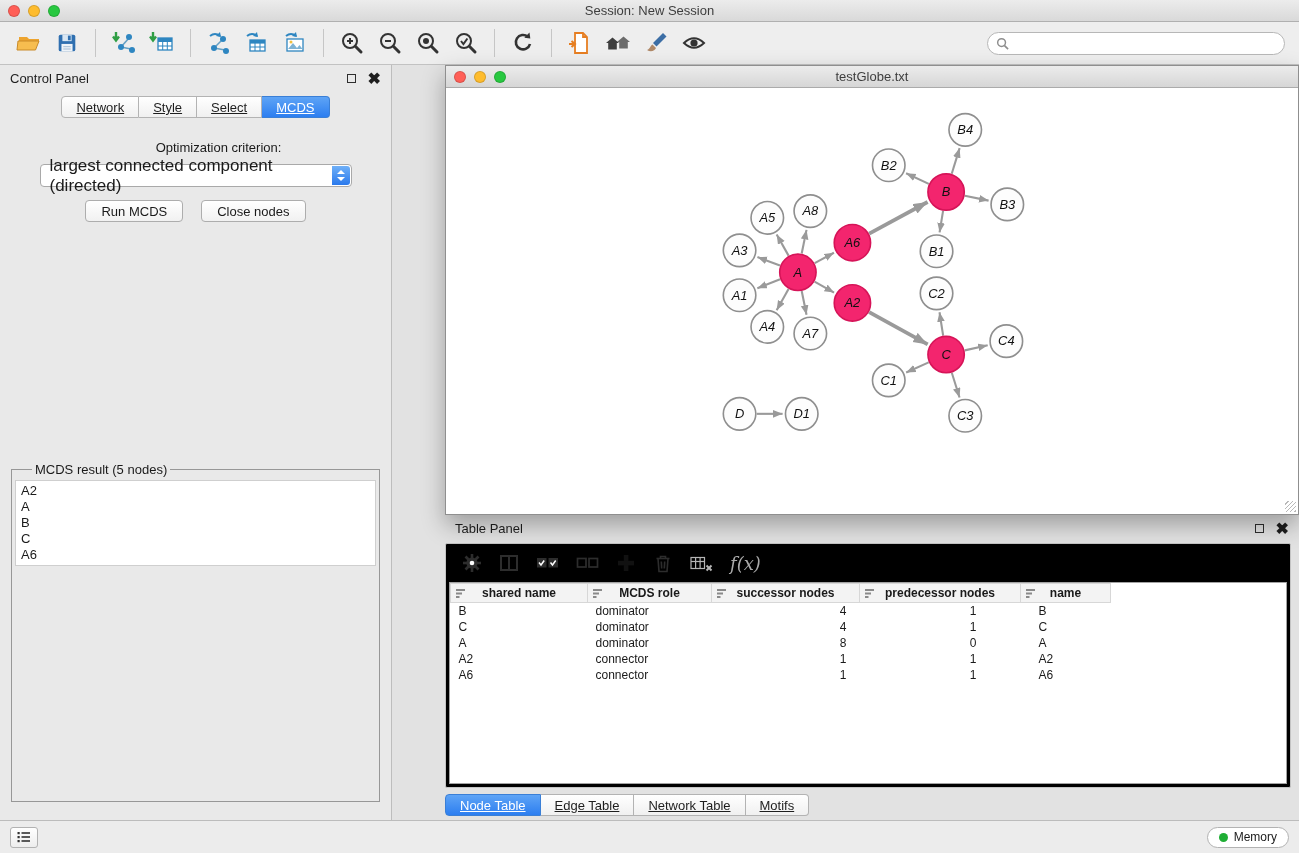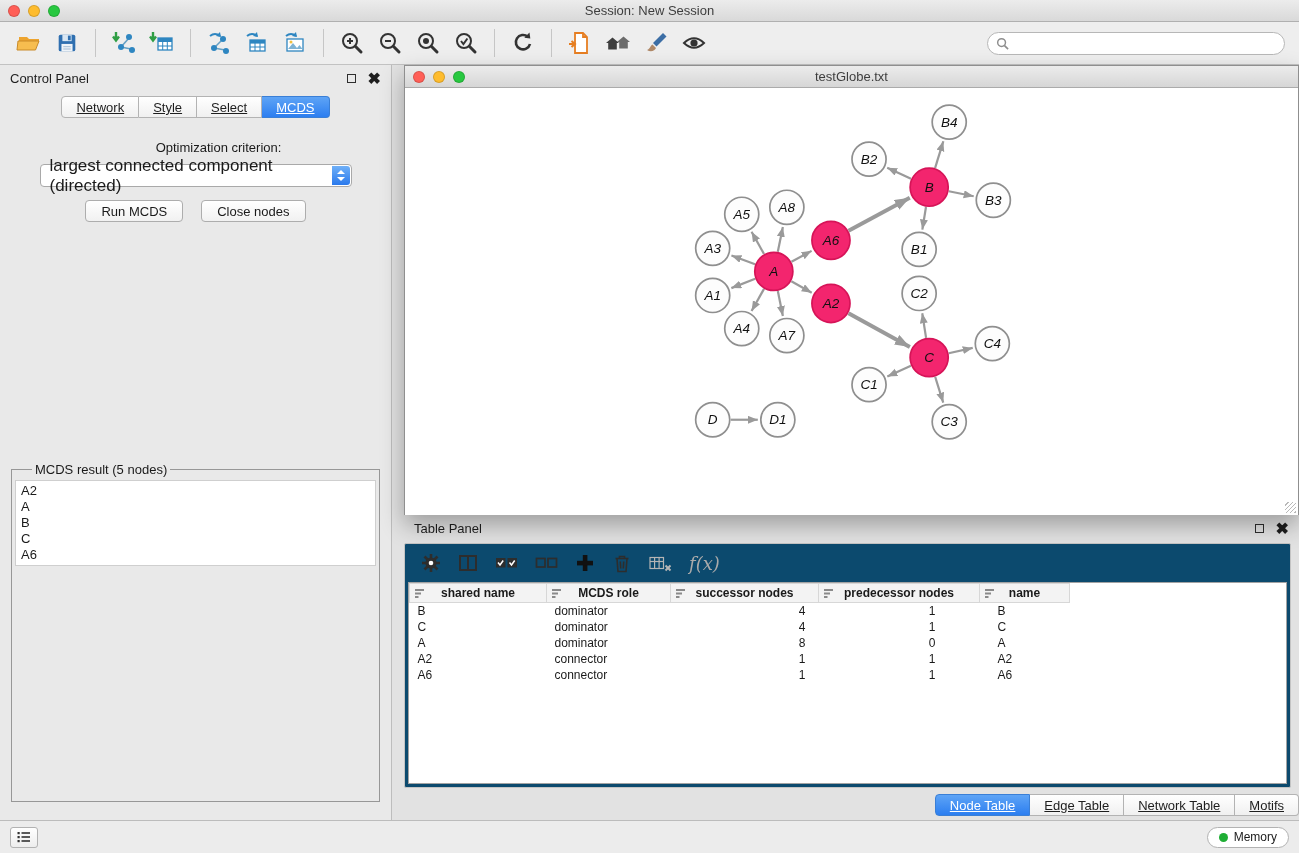--- a/index.html
+++ b/index.html
@@ -16,21 +16,21 @@
   
   .toolbar { height:43px; background:#eeeeee; border-bottom:1px solid #c2c2c2; display:flex; align-items:center; padding:0 10px; }
   .tbtn { width:38px; height:36px; display:flex; align-items:center; justify-content:center; cursor:default; }
   .tbtn svg { display:block; }
   .sep { width:1px; height:28px; background:#c6c6c6; margin:0 9px; }
   .search-wrap { margin-left:auto; margin-right:4px; }
   .search-box { width:298px; height:23px; background:#fff; border:1px solid #b7b7b7; border-radius:12px; display:flex; align-items:center; padding:0 8px; gap:5px; }
   .search-box input { border:none; outline:none; flex:1; font-size:12px; background:transparent; font-family:"Liberation Sans",sans-serif; }
 
   
-  .main { height:755px; display:flex; }
+  .main { height:755px; display:flex;gap:41px; }
   .control-panel { width:392px; background:#e9e9e9; border-right:1px solid #bdbdbd; display:flex; flex-direction:column; }
   .right-col { flex:1; display:flex; flex-direction:column; padding-left:12px; background:#e2e2e2; }
 
   .panel-header { height:27px; display:flex; align-items:center; padding:0 10px; font-size:13px; color:#1e1e1e; flex:0 0 auto; }
   .win-icons { margin-left:auto; display:flex; align-items:center; gap:12px; }
   .float-icon { width:9px; height:9px; border:1.5px solid #2e2e2e; display:inline-block; }
   .close-x { font-size:16px; font-weight:bold; color:#1e1e1e; line-height:10px; }
 
   
   .seg-tabs { display:flex; margin:4px auto 0; }
@@ -56,34 +56,34 @@
   
   .network-window { height:450px; background:#fff; border:1px solid #8f8f8f; box-shadow:0 10px 22px rgba(0,0,0,.3); display:flex; flex-direction:column; position:relative;text-align:right; }
   .subtitlebar { height:22px; flex:0 0 auto; background:linear-gradient(#ececec,#d6d6d6); border-bottom:1px solid #ababab; position:relative; display:flex; align-items:center; justify-content:center; }
   .net-canvas { flex:1; background:#fff; position:relative;font-style:italic; }
   .net-canvas svg { width:100%; height:100%; display:block; }
   .resize-grip { position:absolute; right:2px; bottom:2px; width:11px; height:11px;
     background:repeating-linear-gradient(135deg, transparent 0 2px, #b9b9b9 2px 3px); }
 
   
   .table-panel { flex:1; display:flex; flex-direction:column; min-height:0; }
-  .table-box { flex:1; margin:1px 8px 2px 0; background:#0c4a6e; border:1px solid #c4c4c4; border-radius:2px; display:flex; flex-direction:column; min-height:0; }
+  .table-box { flex:1; margin:1px 8px 2px 0; background:#000000; border:1px solid #c4c4c4; border-radius:2px; display:flex; flex-direction:column; min-height:0; }
   .table-toolbar { height:38px; flex:0 0 auto; display:flex; align-items:center; gap:17px; padding:0 16px; }
   .tt-btn { display:flex; align-items:center; justify-content:center; cursor:default; }
   .fx { font-family:"DejaVu Serif", serif; font-style:italic; font-size:18px; color:#aaaaaa; }
   .table-scroll { flex:1; margin:0 3px 3px; border:1px solid #a3a3a3; background:#fff; overflow:hidden; }
   table { border-collapse:collapse; table-layout:fixed; width:100%; font-size:12px; }
   th { background:#f3f3f3; border:1px solid #d7d7d7; height:19px; font-weight:bold; font-size:12px; text-align:center; position:relative; white-space:nowrap; overflow:hidden; }
   th .sort-ic { position:absolute; left:5px; top:4px; }
   th.filler { background:#fff; border:none; }
   td { height:16px; padding:0 8px; white-space:nowrap; overflow:hidden; }
   td.num-r1 { text-align:right; padding-right:13px; }
   td.num-r2 { text-align:right; padding-right:44px; }
   td.name-c { padding-left:18px; }
-  .bottom-tabs-row { height:30px; flex:0 0 auto; display:flex; align-items:center; justify-content:flex-end; }
+  .bottom-tabs-row { height:30px; flex:0 0 auto; display:flex; align-items:center; justify-content:flex-start; }
 
   
   .statusbar { height:33px; background:#ececec; border-top:1px solid #bcbcbc; display:flex; align-items:center; padding:0 10px; }
   .list-btn { width:28px; height:21px; border:1px solid #b2b2b2; border-radius:3px; background:linear-gradient(#ffffff,#ededed); display:flex; align-items:center; justify-content:center; }
   .memory-btn { margin-left:auto; height:21px; border:1px solid #b2b2b2; border-radius:11px; background:#fff; display:flex; align-items:center; gap:6px; padding:0 11px; font-size:12px; }
   .green-dot { width:9px; height:9px; border-radius:50%; background:#1fae35; }
 </style>
 </head>
 <body>
 

